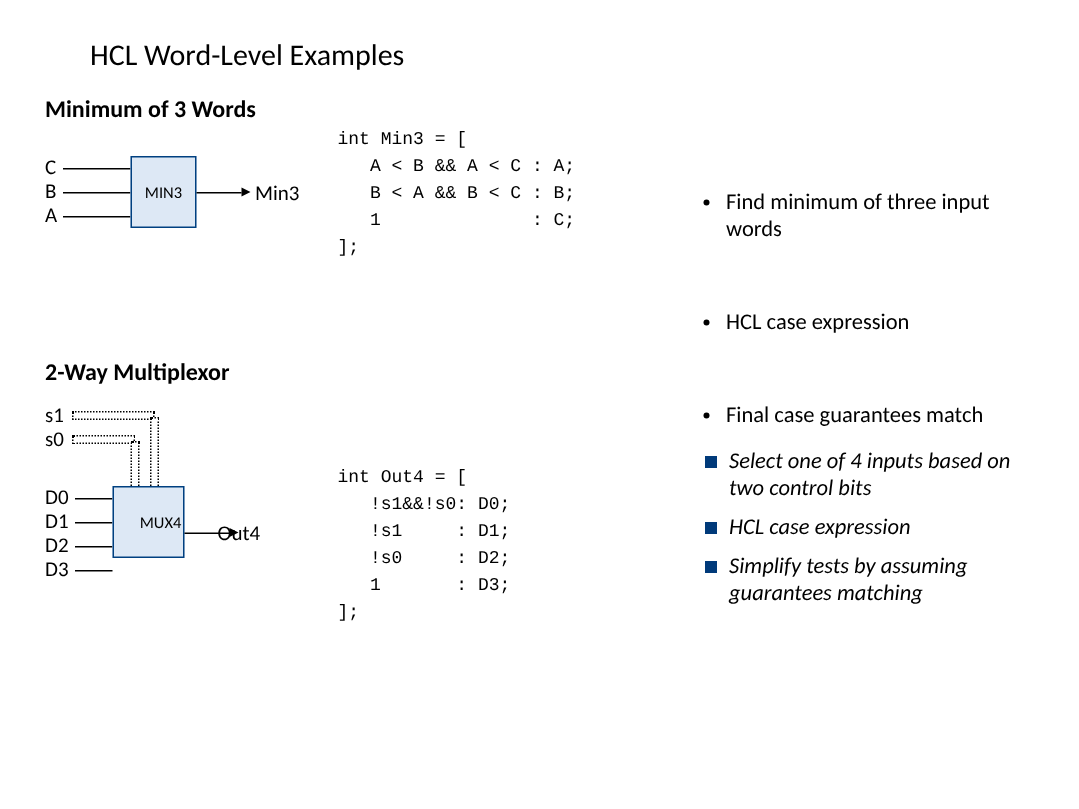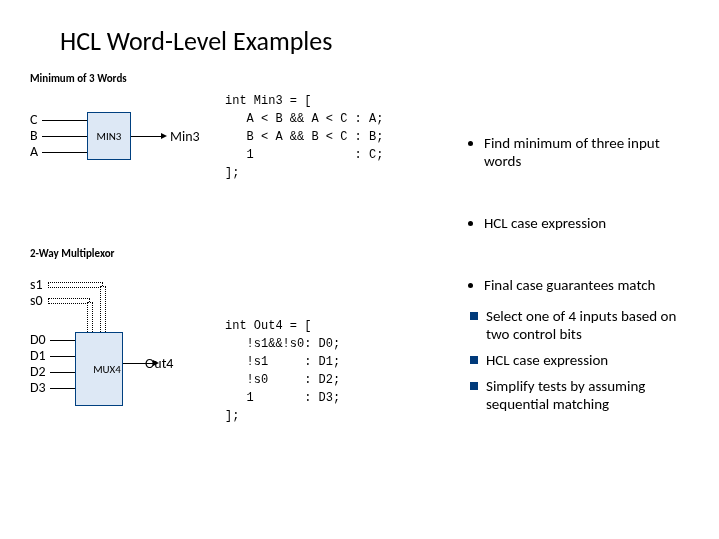--- a/index.html
+++ b/index.html
@@ -6,26 +6,26 @@
   body {
     margin: 0;
     padding: 20px 30px;
     font-family: Calibri, Arial, sans-serif;
     width: 719px;
     height: 539px;
     background: #fff;
     color: #000;
   }
   .title {
-    font-size: 26px;
+    font-size: 20px;
     font-weight: 400;
     margin: 5px 0 15px 30px;
   }
   .subtitle {
-    font-size: 11px;
+    font-size: 16px;
     font-weight: bold;
     margin: 0 0 10px 0;
   }
   .section {
     position: relative;
     width: 100%;
   }
   .section1 { height: 175px; }
   .section2 { height: 200px; }
   .inputs {
@@ -70,20 +70,21 @@
     position: absolute;
     font-size: 15px;
     line-height: 18px;
   }
   .bullets ul { margin: 0; padding-left: 14px; }
   .bullets li { margin-bottom: 2px; margin-top: 44px; }
   .sqbullets {
     position: absolute;
     font-size: 15px;
     line-height: 18px;
+    font-style: italic;
   }
   .sq-item { display: flex; align-items: flex-start; margin-bottom: 8px; }
   .sq {
     display: inline-block;
     width: 8px; height: 8px;
     background: #003a7a;
     margin-right: 8px;
     margin-top: 5px;
     flex-shrink: 0;
   }
@@ -155,21 +156,21 @@
     <div>D0</div>
     <div>D1</div>
     <div>D2</div>
     <div>D3</div>
   </div>
   <div class="wire" style="left:20px; top:93px; width:25px; height:1px;"></div>
   <div class="wire" style="left:20px; top:109px; width:25px; height:1px;"></div>
   <div class="wire" style="left:20px; top:125px; width:25px; height:1px;"></div>
   <div class="wire" style="left:20px; top:141px; width:25px; height:1px;"></div>
 
-  <div class="box" style="left:45px; top:85px; width:48px; height:74px;padding-left:16px;">
+  <div class="box" style="left:45px; top:85px; width:48px; height:48px;padding-left:16px;">
     <span>MUX4</span>
   </div>
   <div class="wire" style="left:93px; top:116px; width:30px; height:1px;"></div>
   <div class="arrow-right" style="left:123px; top:113px;"></div>
   <div class="outlabel" style="left:115px; top:108px;">Out4</div>
 
   <div class="code" style="left:195px; top:70px;">int Out4 = [
    !s1&amp;&amp;!s0: D0;
    !s1     : D1;
    !s0     : D2;
@@ -180,16 +181,16 @@
     <div class="sq-item">
       <span class="sq"></span>
       <span>Select one of 4 inputs based on two control bits</span>
     </div>
     <div class="sq-item">
       <span class="sq"></span>
       <span>HCL case expression</span>
     </div>
     <div class="sq-item">
       <span class="sq"></span>
-      <span>Simplify tests by assuming sequential matching</span>
+      <span>Simplify tests by assuming guarantees matching</span>
     </div>
   </div>
 </div>
 
 </body></html>

